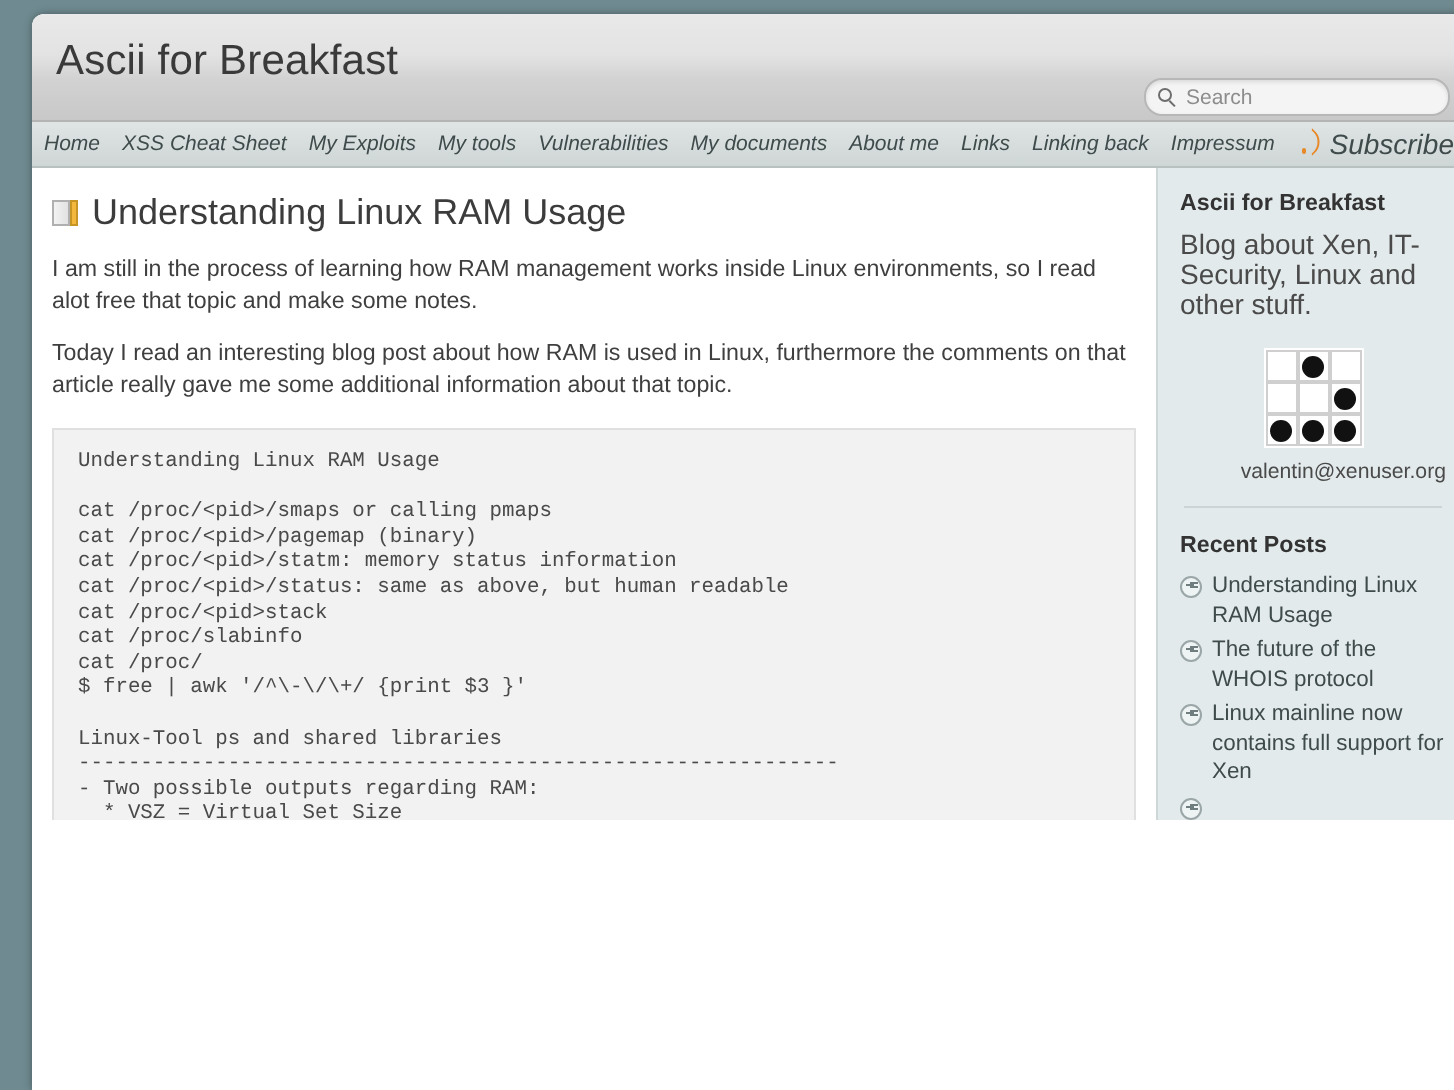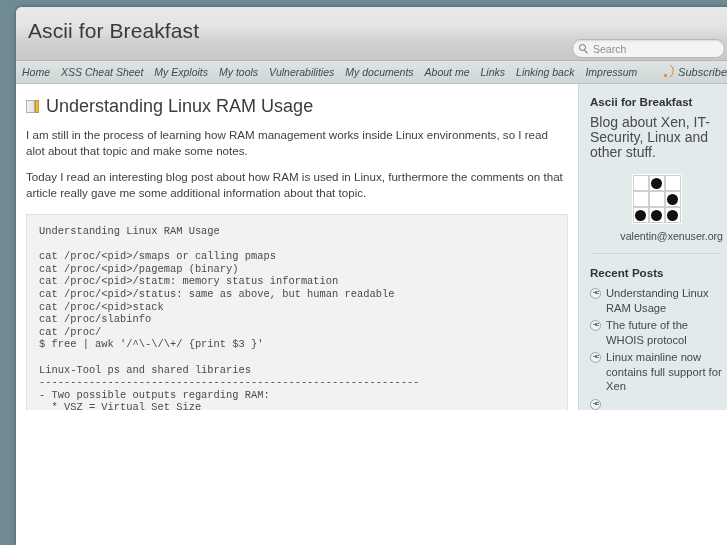--- a/index.html
+++ b/index.html
@@ -153,21 +153,21 @@
     position: absolute;
     left: 1.5px; bottom: 1.5px;
     width: 8px; height: 8px;
     border: 1.5px solid #e8892a;
     border-left-color: transparent;
     border-bottom-color: transparent;
     border-radius: 0 8px 0 0;
     transform: rotate(45deg);
   }
   .subscribe-label {
-    font-size: 11px;
+    font-size: 14px;
     color: #3f4b4b;
   }
 
   
   .columns {
     display: flex;
     height: 326px;
   }
   .content {
     width: 562px;
@@ -360,21 +360,21 @@
       </div>
     </div>
 
     <div class="columns">
 
       <div class="content">
         <h1 class="post-title">
           <span class="book-icon"></span>
           <span>Understanding Linux RAM Usage</span>
         </h1>
-        <p class="post-para">I am still in the process of learning how RAM management works inside Linux environments, so I read alot about that topic and make some notes.</p>
+        <p class="post-para">I am still in the process of learning how RAM management works inside Linux environments, so I read alot free that topic and make some notes.</p>
         <p class="post-para">Today I read an interesting blog post about how RAM is used in Linux, furthermore the comments on that article really gave me some additional information about that topic.</p>
         <pre class="code-block">Understanding Linux RAM Usage
 
 cat /proc/&lt;pid&gt;/smaps or calling pmaps
 cat /proc/&lt;pid&gt;/pagemap (binary)
 cat /proc/&lt;pid&gt;/statm: memory status information
 cat /proc/&lt;pid&gt;/status: same as above, but human readable
 cat /proc/&lt;pid&gt;stack
 cat /proc/slabinfo
 cat /proc/

